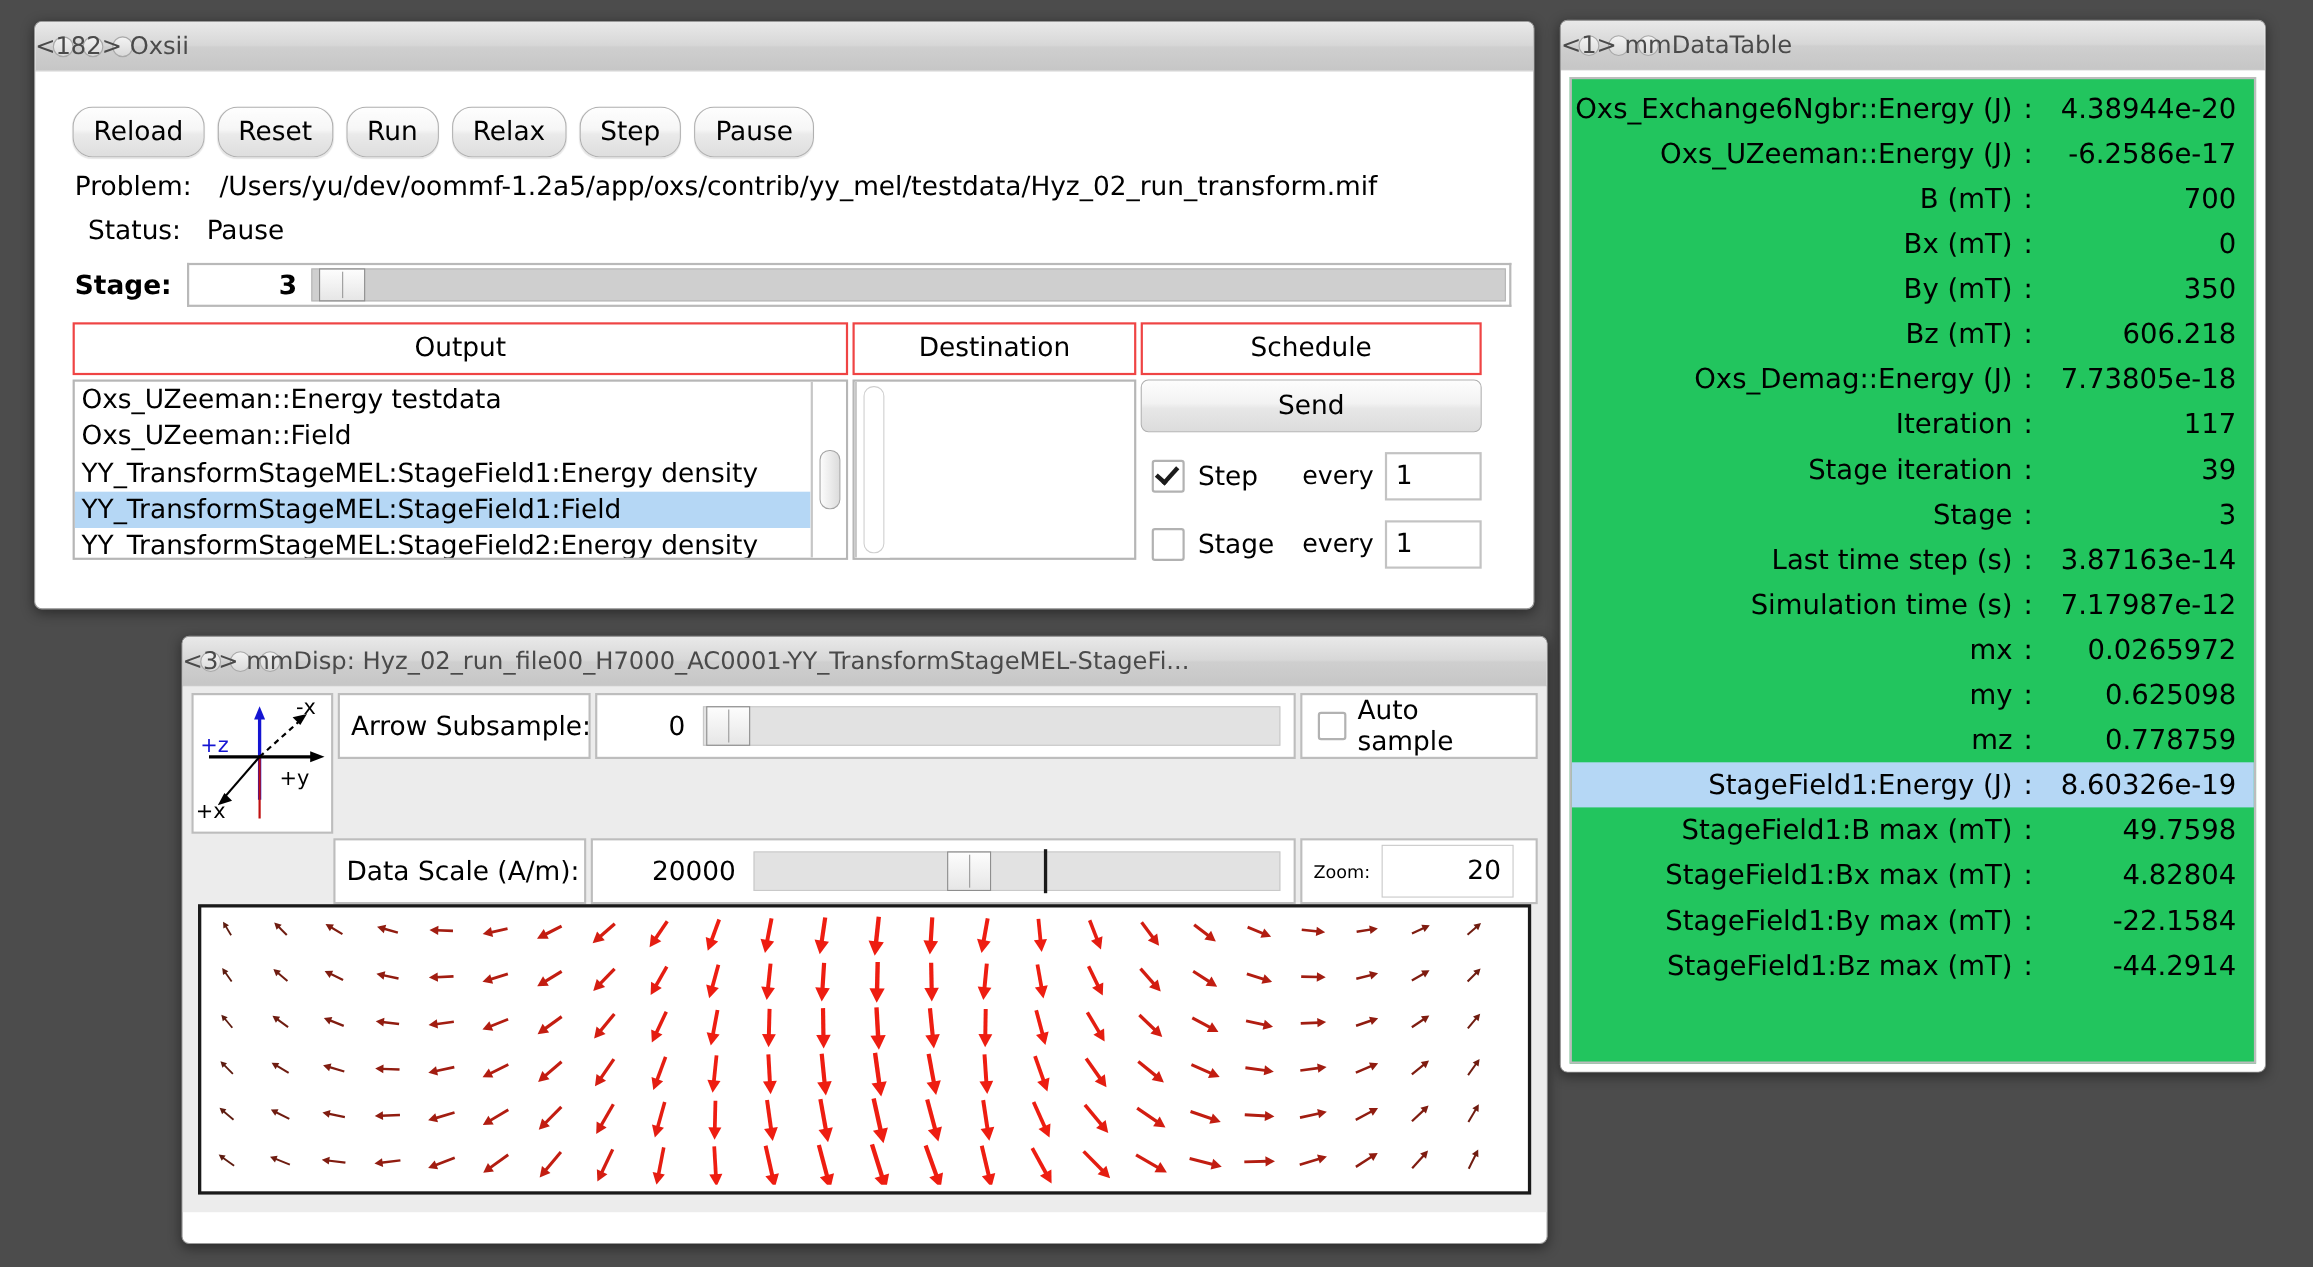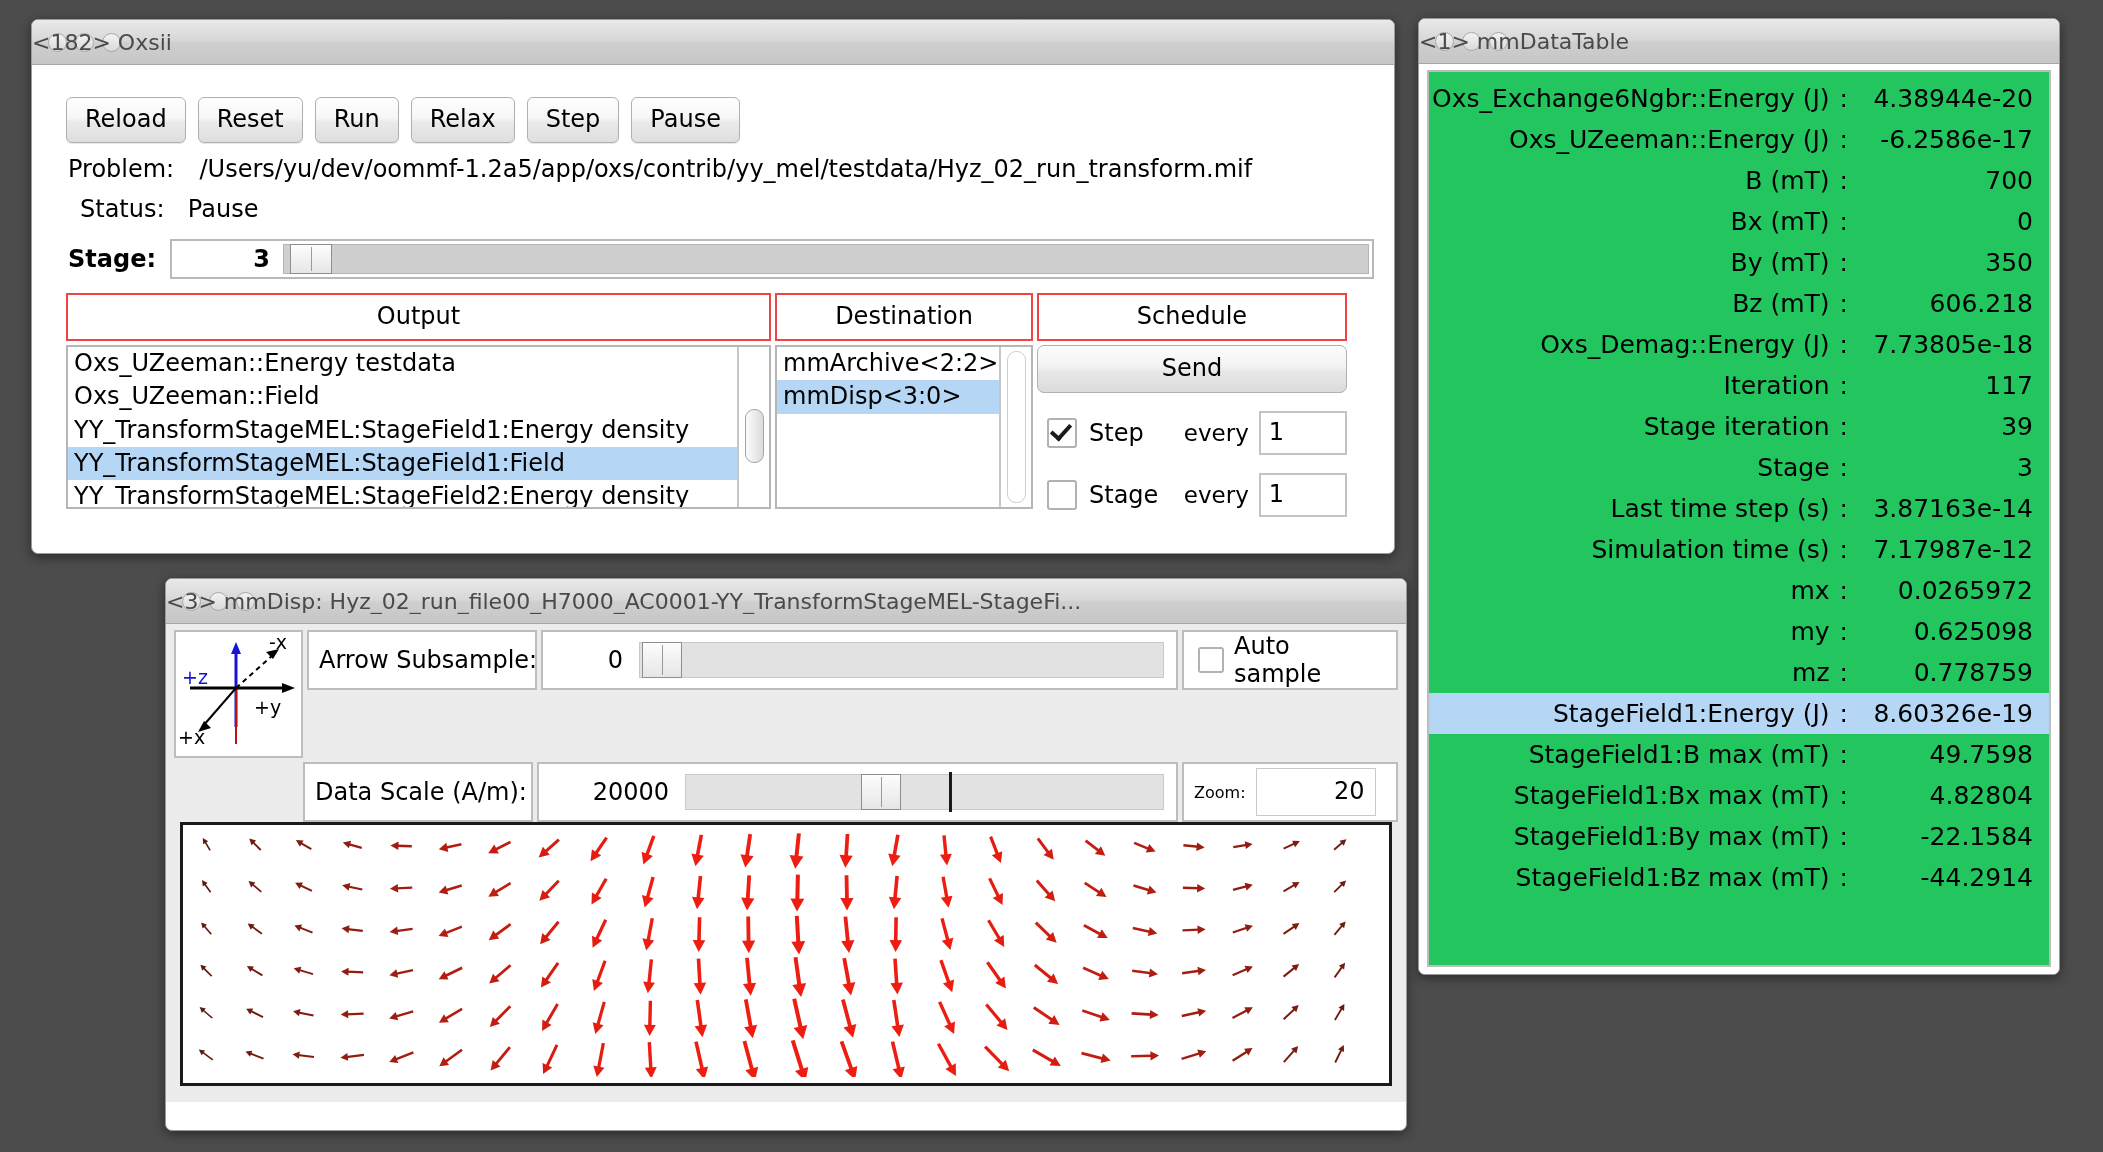--- a/index.html
+++ b/index.html
@@ -40,21 +40,21 @@
     pointer-events:none;
     white-space:nowrap;overflow:hidden;
   }
   
   #oxsii{left:31px;top:19px;width:1362px;height:533px;}
   .oxs-body{padding:18px 20px 14px 20px;}
   .btnrow{display:flex;gap:12px;margin:14px 0 6px 14px;}
   .tkbtn{
     background:linear-gradient(to bottom,#fefefe 0%,#f6f6f6 45%,#eaeaea 55%,#dedede 100%);
     border:1px solid #b0b0b0;
-    border-radius:6px;
+    border-radius:18px;
     font-size:24px;
     padding:7px 18px 9px 18px;
     color:#000;
     font-family:"DejaVu Sans","Liberation Sans",sans-serif;
     box-shadow:0 1px 1px rgba(0,0,0,.10);
     cursor:default;
     white-space:nowrap;
   }
   .infoline{
     font-size:24px;color:#000;margin:12px 0 0 16px;white-space:nowrap;
@@ -239,24 +239,20 @@
           </div>
           <div class="vscroll">
             <div class="vthumb" style="top:62px;height:52px"></div>
           </div>
         </div>
       </div>
 
       <div class="col-dst">
         <div class="colhead">Destination</div>
         <div class="listbox">
-          <div class="listitems">
-            <div class="litem">mmArchive&lt;2:2&gt;</div>
-            <div class="litem sel">mmDisp&lt;3:0&gt;</div>
-          </div>
           <div class="vscroll">
             <div class="vthumb" style="top:4px;height:150px;background:#fff;border:1px solid #cfcfcf"></div>
           </div>
         </div>
       </div>
 
       <div class="col-sch">
         <div class="colhead">Schedule</div>
         <div class="sendbtn">Send</div>
 

